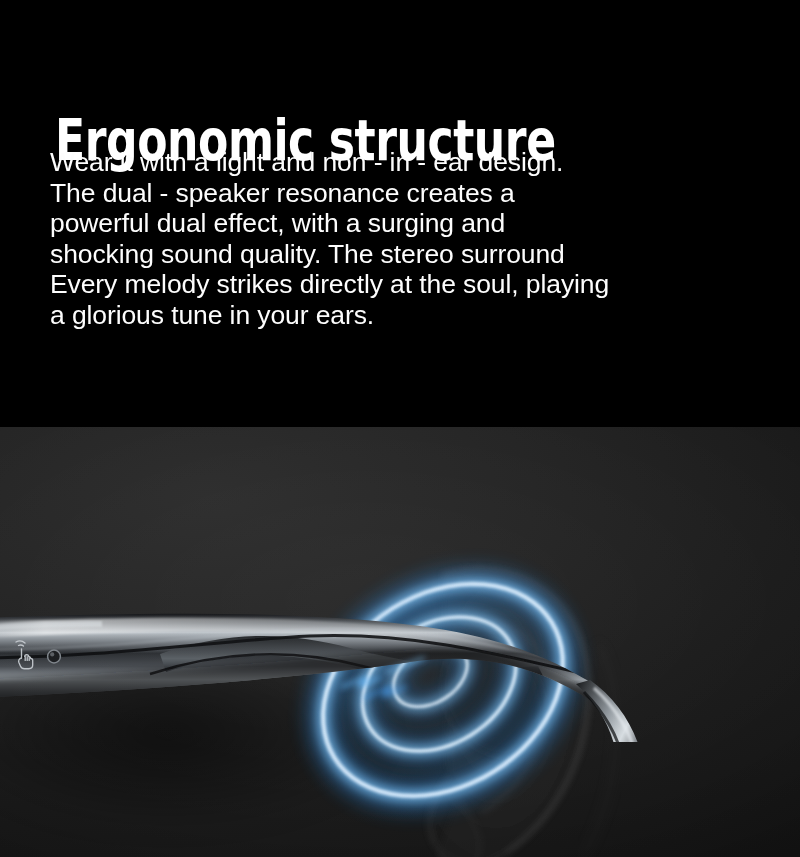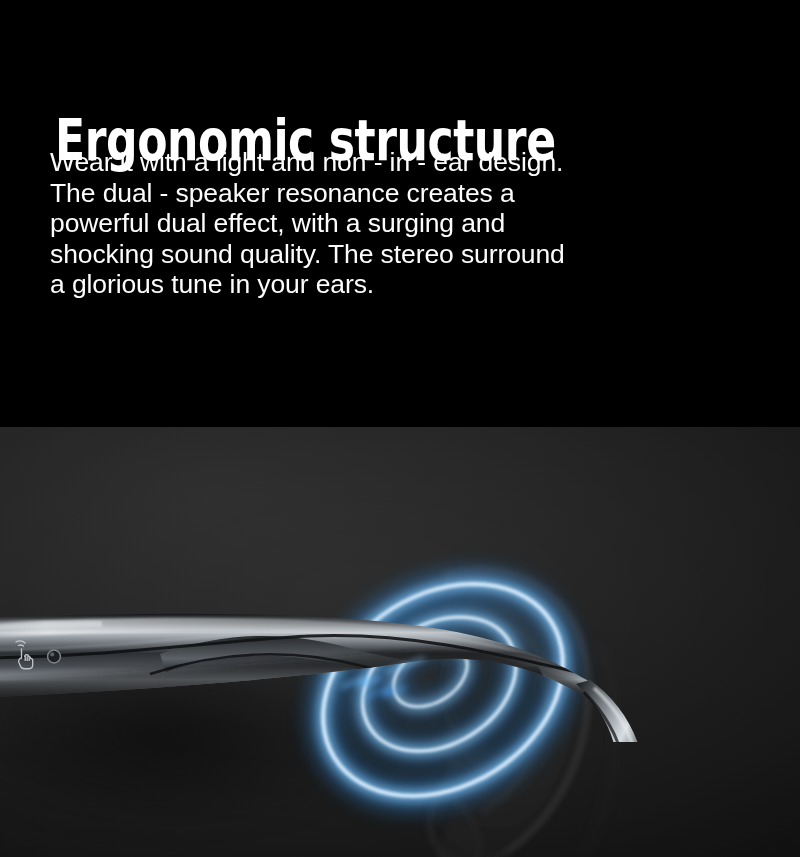--- a/index.html
+++ b/index.html
@@ -81,20 +81,21 @@
 
   <section id="text-panel">
 
     <h1 id="headline">Ergonomic structure</h1>
 
     <div id="body-copy">
       <span class="ln">Wear it with a light and non - in - ear design.</span>
       <span class="ln">The dual - speaker resonance creates a</span>
       <span class="ln">powerful dual effect, with a surging and</span>
       <span class="ln">shocking sound quality. The stereo surround</span>
+      <span class="ln">Every melody strikes directly at the soul, playing</span>
       <span class="ln">a glorious tune in your ears.</span>
     </div>
 
   </section>
 
   <section id="photo">
 
     <div id="floor-shadow" class="nodrag"></div>
 
     <svg id="ear" class="nodrag" viewBox="0 0 330 330">

